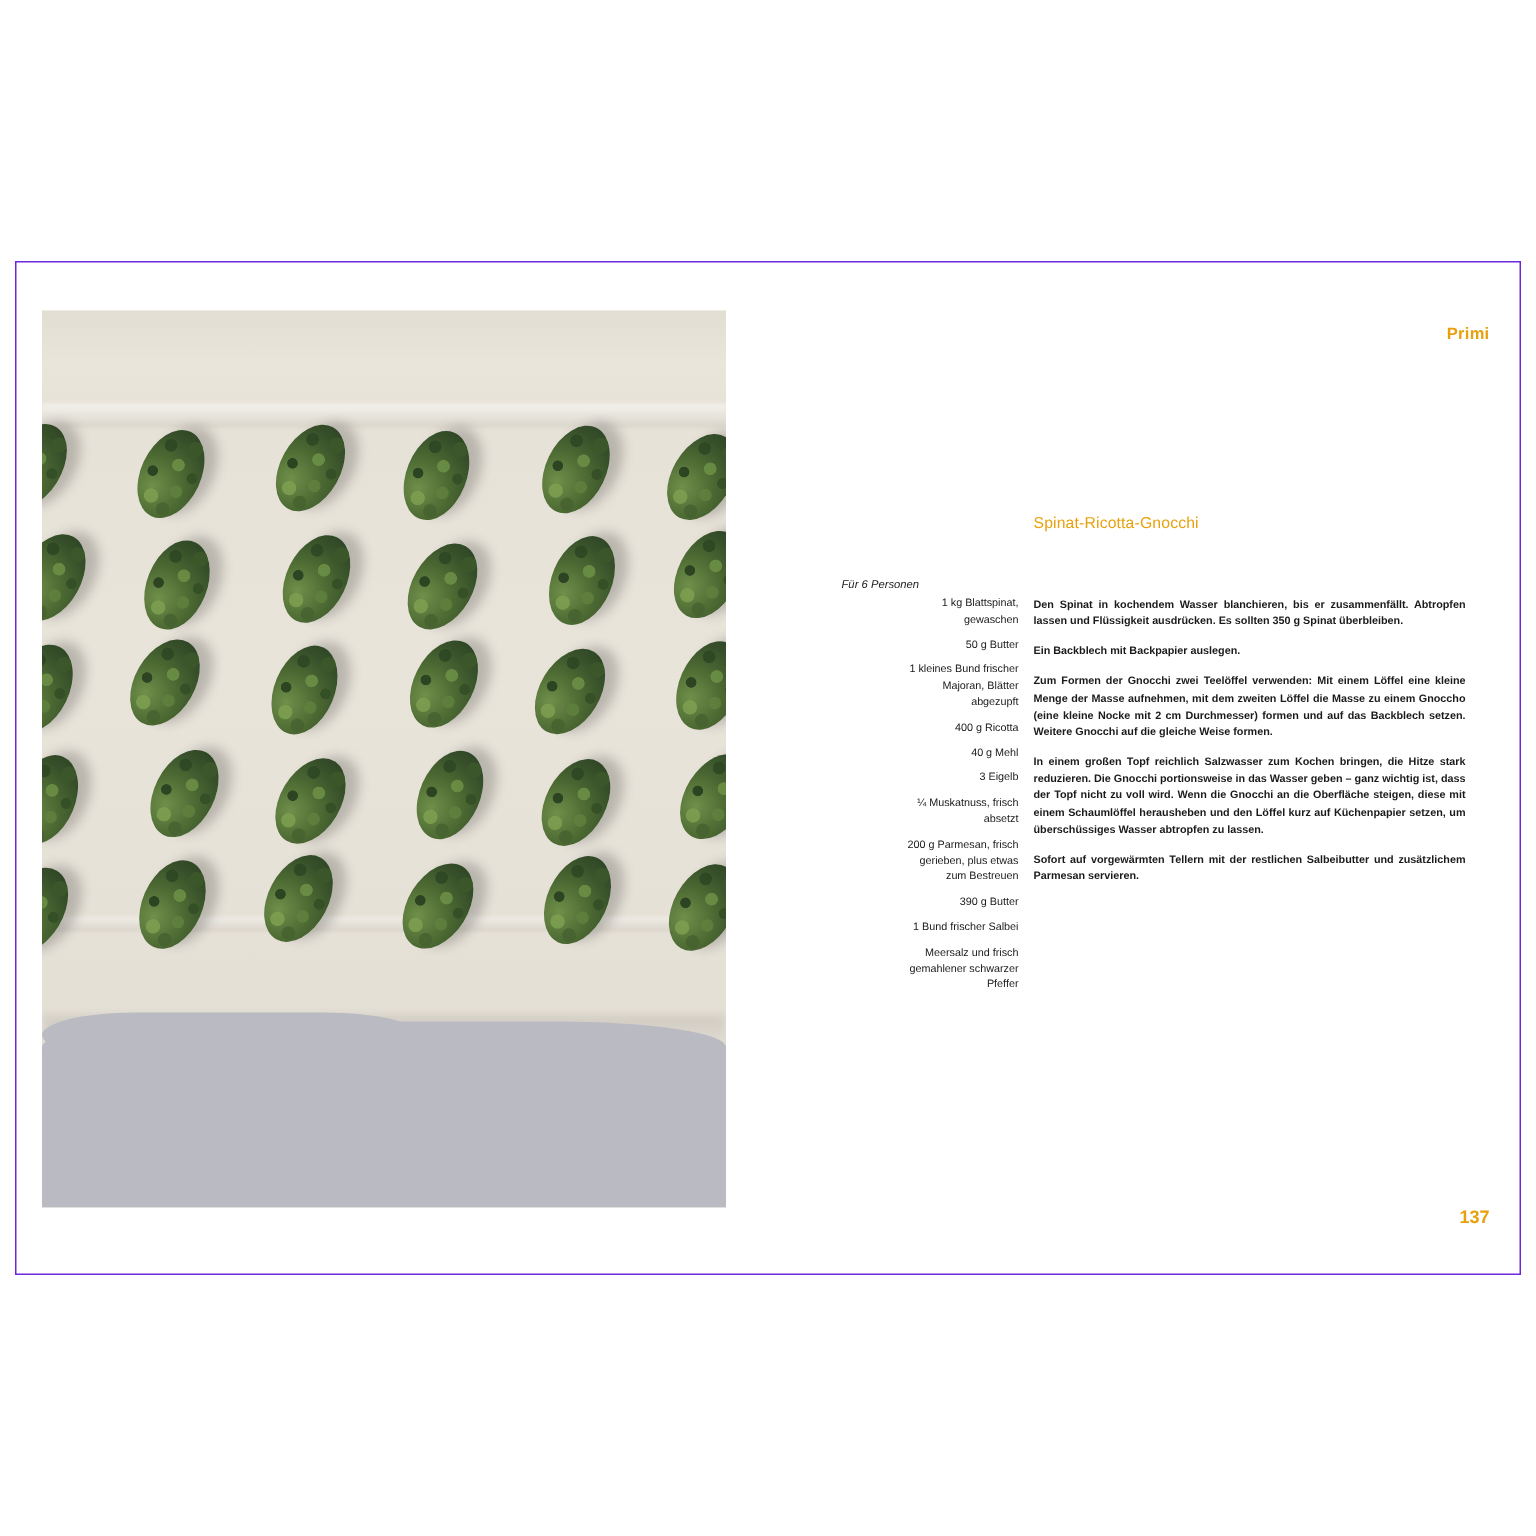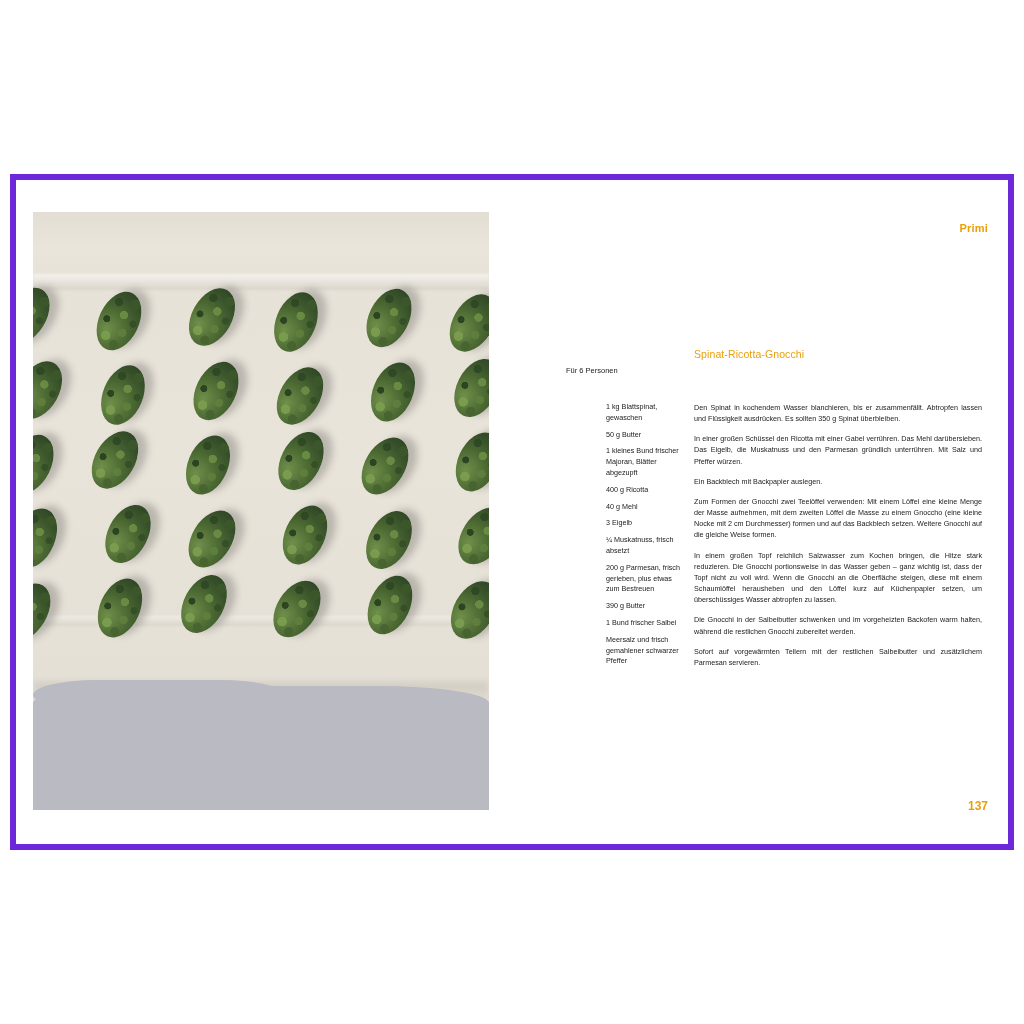--- a/index.html
+++ b/index.html
@@ -10,21 +10,21 @@
     height: 1024px;
     font-family: "Liberation Sans", sans-serif;
   }
   .page-wrap {
     position: absolute;
     left: 10px;
     top: 174px;
     width: 1004px;
     height: 676px;
     background: #ffffff;
-    border: 6px solid #6d28d9;
+    border: 1px solid #6d28d9;
     box-sizing: border-box;
   }
   .photo {
     position: absolute;
     left: 17px;
     top: 32px;
     width: 456px;
     height: 598px;
     background: #e7e3da;
     overflow: hidden;
@@ -136,47 +136,49 @@
     left: 678px;
     top: 168px;
     color: #e8a00c;
     font-size: 10.5px;
     font-weight: normal;
     letter-spacing: 0.1px;
   }
   .serves {
     position: absolute;
     left: 550px;
-    top: 186px;
+    top: 210px;
     width: 120px;
     font-size: 7.5px;
+    font-style: italic;
     color: #222;
   }
   .ingredients {
     position: absolute;
     left: 590px;
     top: 222px;
     width: 78px;
     font-size: 7.2px;
     line-height: 1.5;
     color: #1a1a1a;
-    text-align: left;
+    text-align: right;
   }
   .ingredients .ing {
     margin-bottom: 6px;
   }
   .steps {
     position: absolute;
     left: 678px;
     top: 222px;
     width: 288px;
     font-size: 7.2px;
     line-height: 1.55;
     color: #1a1a1a;
     text-align: justify;
+    font-weight: bold;
   }
   .steps p {
     margin: 0 0 9px 0;
   }
 </style>
 </head>
 <body>
 
 <div class="page-wrap">
 
@@ -235,22 +237,20 @@
       <div class="ing">3 Eigelb</div>
       <div class="ing">¼ Muskatnuss, frisch absetzt</div>
       <div class="ing">200 g Parmesan, frisch gerieben, plus etwas zum Bestreuen</div>
       <div class="ing">390 g Butter</div>
       <div class="ing">1 Bund frischer Salbei</div>
       <div class="ing">Meersalz und frisch gemahlener schwarzer Pfeffer</div>
     </div>
 
   <div class="steps">
       <p>Den Spinat in kochendem Wasser blanchieren, bis er zusammenfällt. Abtropfen lassen und Flüssigkeit ausdrücken. Es sollten 350 g Spinat überbleiben.</p>
-      <p>In einer großen Schüssel den Ricotta mit einer Gabel verrühren. Das Mehl darübersieben. Das Eigelb, die Muskatnuss und den Parmesan gründlich unterrühren. Mit Salz und Pfeffer würzen.</p>
       <p>Ein Backblech mit Backpapier auslegen.</p>
       <p>Zum Formen der Gnocchi zwei Teelöffel verwenden: Mit einem Löffel eine kleine Menge der Masse aufnehmen, mit dem zweiten Löffel die Masse zu einem Gnoccho (eine kleine Nocke mit 2 cm Durchmesser) formen und auf das Backblech setzen. Weitere Gnocchi auf die gleiche Weise formen.</p>
       <p>In einem großen Topf reichlich Salzwasser zum Kochen bringen, die Hitze stark reduzieren. Die Gnocchi portionsweise in das Wasser geben – ganz wichtig ist, dass der Topf nicht zu voll wird. Wenn die Gnocchi an die Oberfläche steigen, diese mit einem Schaumlöffel herausheben und den Löffel kurz auf Küchenpapier setzen, um überschüssiges Wasser abtropfen zu lassen.</p>
-      <p>Die Gnocchi in der Salbeibutter schwenken und im vorgeheizten Backofen warm halten, während die restlichen Gnocchi zubereitet werden.</p>
       <p>Sofort auf vorgewärmten Tellern mit der restlichen Salbeibutter und zusätzlichem Parmesan servieren.</p>
     </div>
 
   <div class="page-no">137</div>
 </div>
 
 </body></html>

